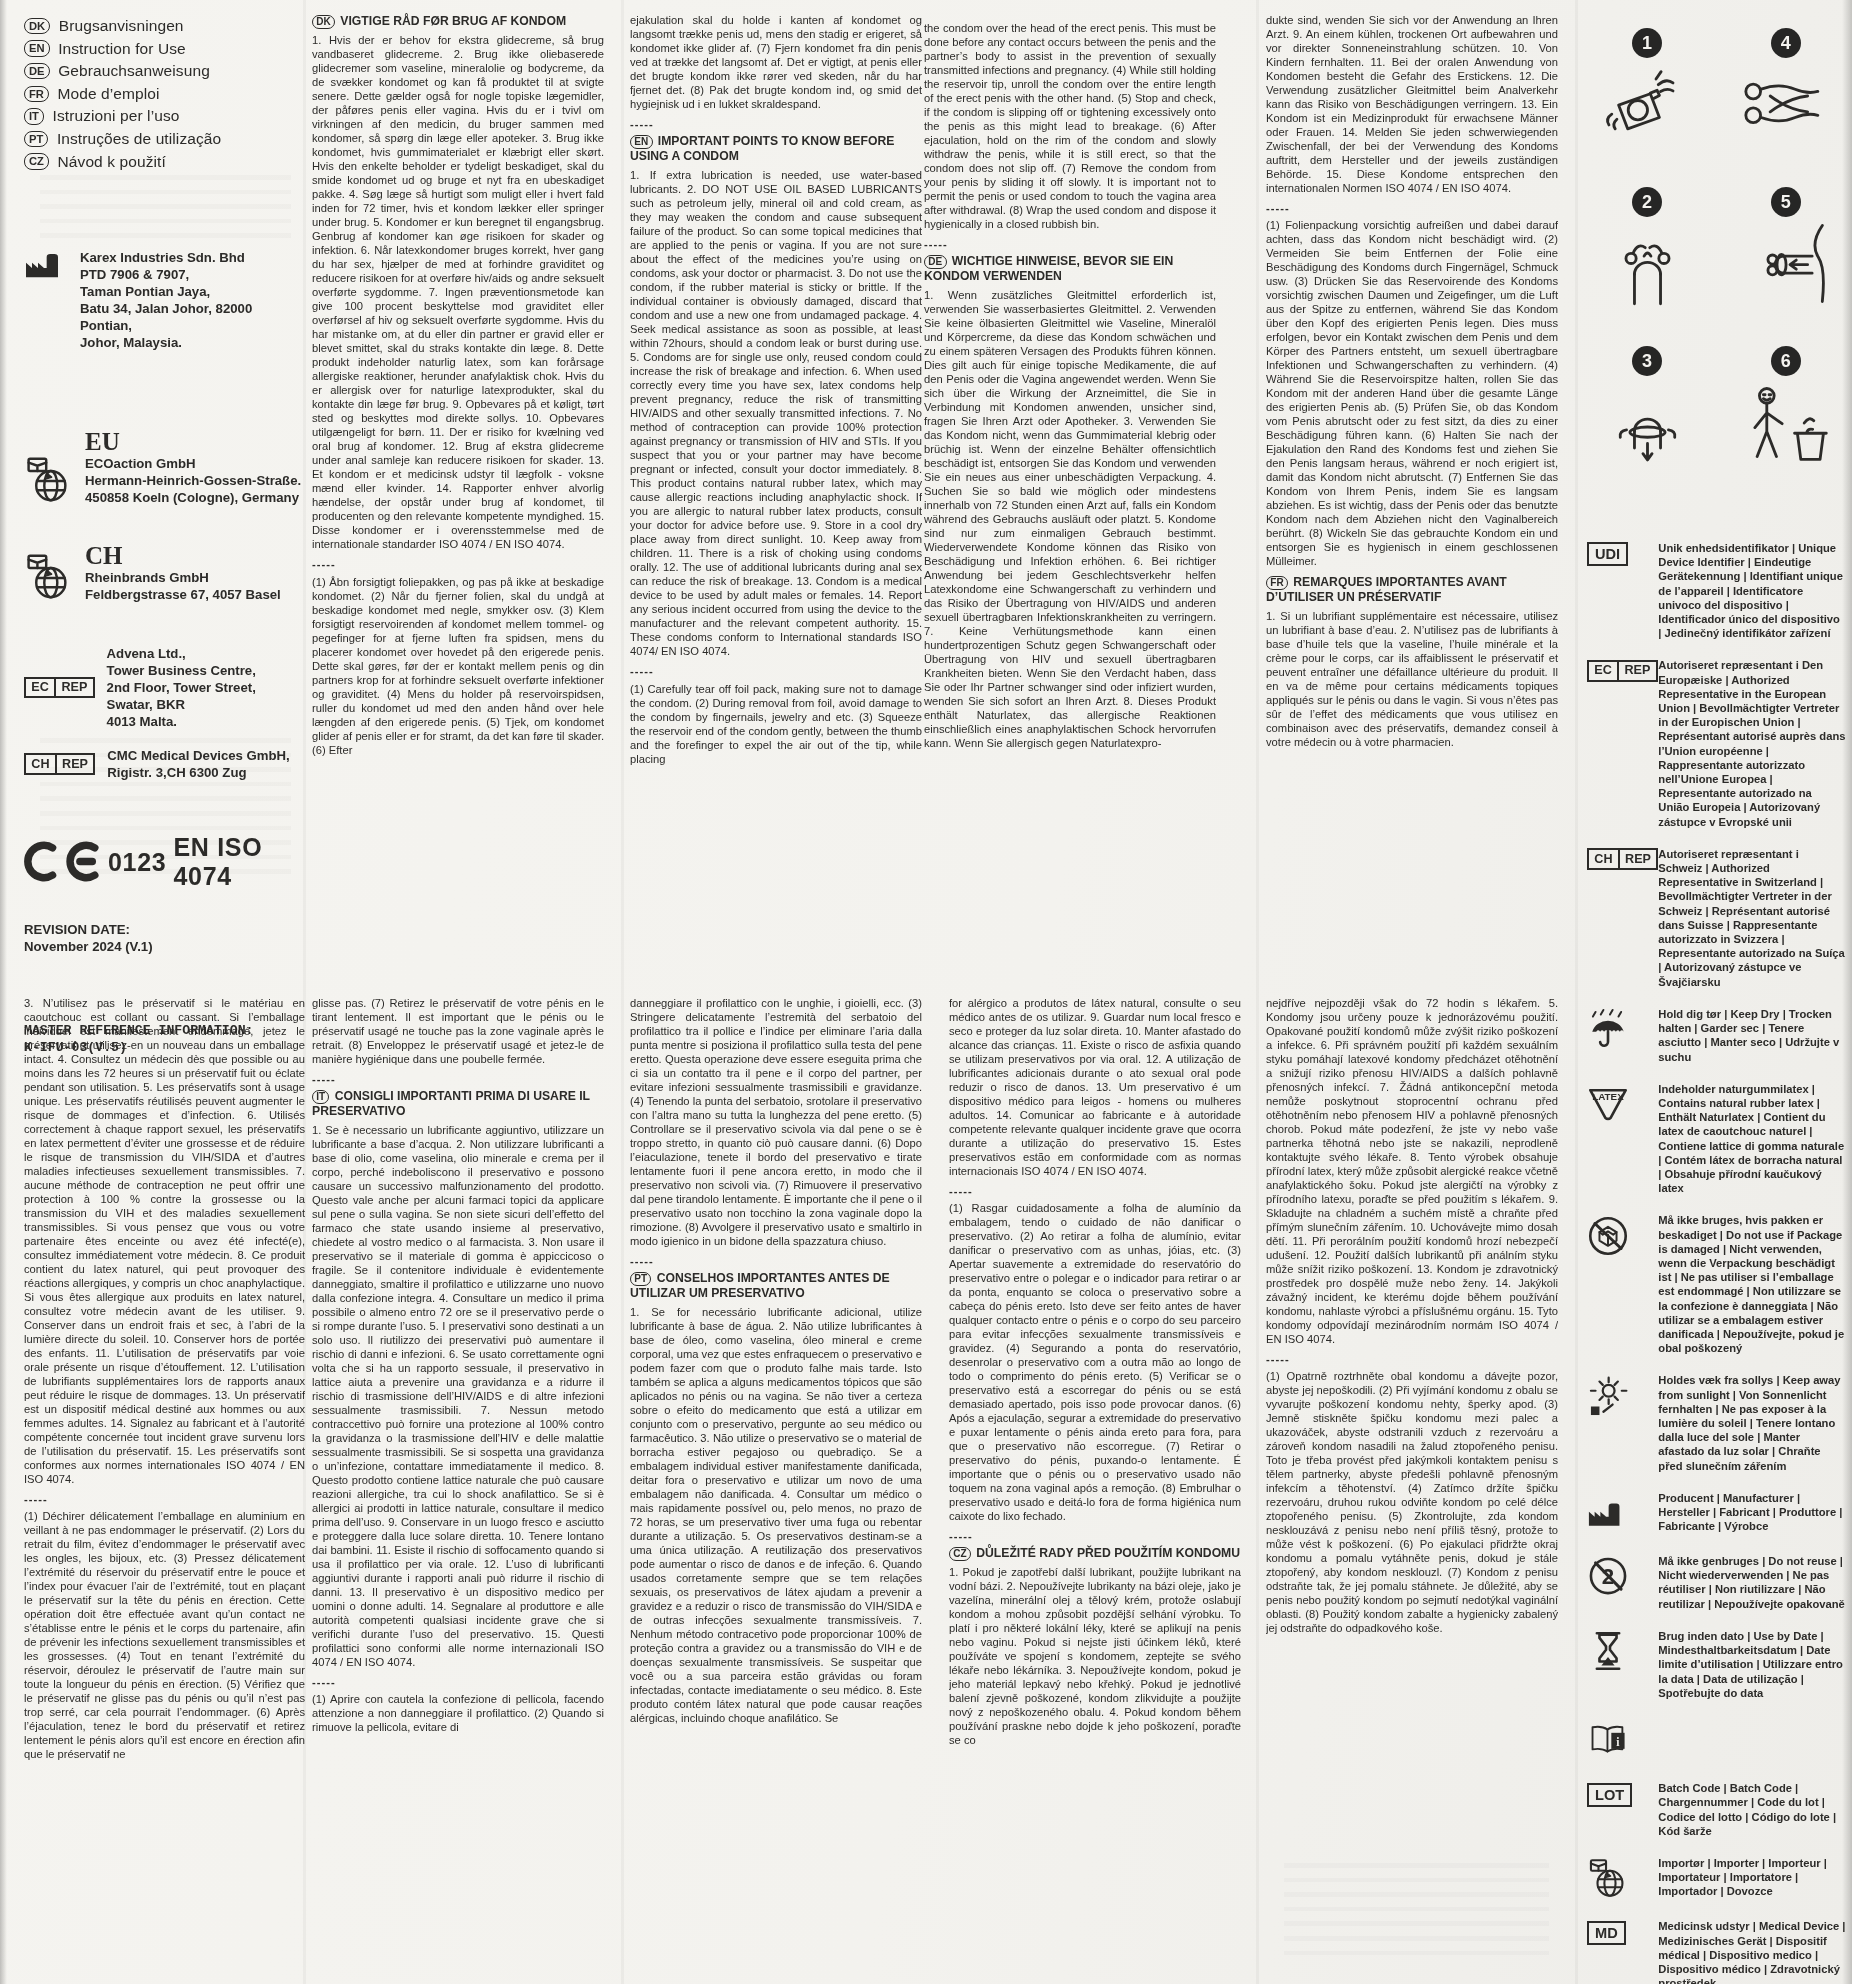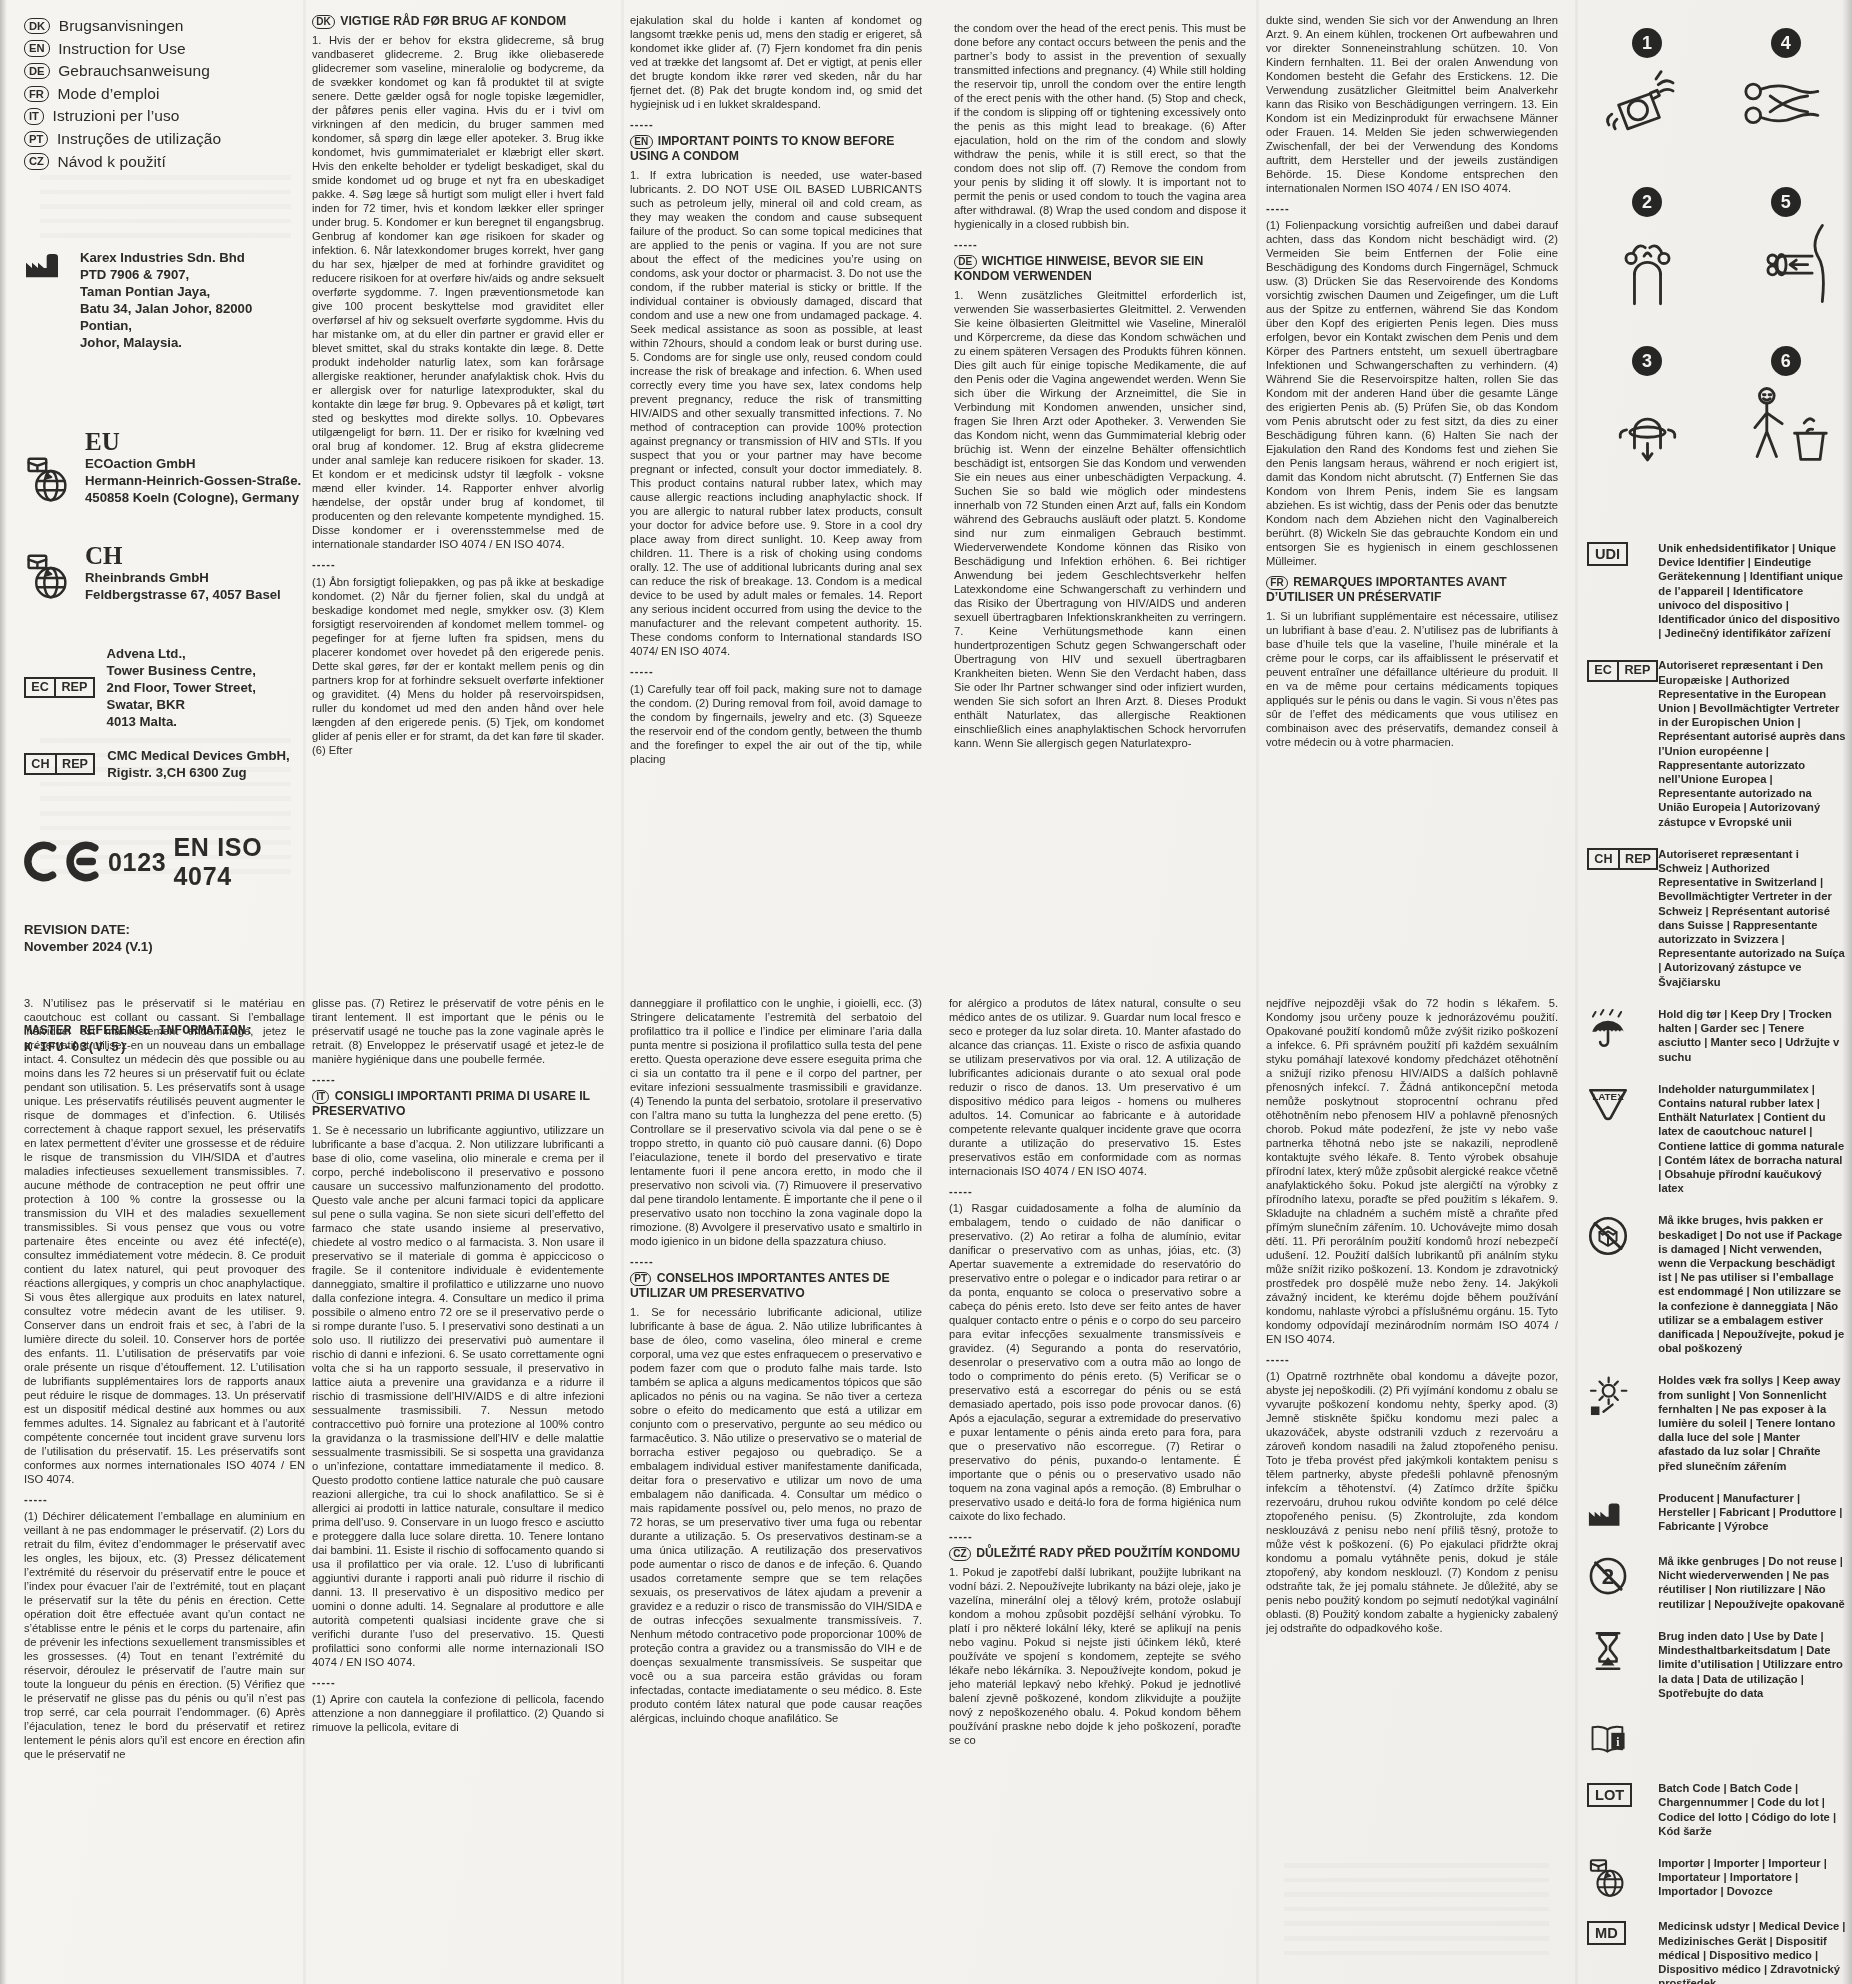--- a/index.html
+++ b/index.html
@@ -211,21 +211,21 @@
       <p class="para">(1) Åbn forsigtigt foliepakken, og pas på ikke at beskadige kondomet. (2) Når du fjerner folien, skal du undgå at beskadige kondomet med negle, smykker osv. (3) Klem forsigtigt reservoirenden af kondomet mellem tommel- og pegefinger for at fjerne luften fra spidsen, mens du placerer kondomet over hovedet på den erigerede penis. Dette skal gøres, før der er kontakt mellem penis og din partners krop for at forhindre seksuelt overførte infektioner og graviditet. (4) Mens du holder på reservoirspidsen, ruller du kondomet ud med den anden hånd over hele længden af den erigerede penis. (5) Tjek, om kondomet glider af penis eller er for stramt, da det kan føre til skader. (6) Efter</p>
     </section>
   <section class="text-col" style="left:630px;top:13.2px;height:978px">
       <p class="para">ejakulation skal du holde i kanten af kondomet og langsomt trække penis ud, mens den stadig er erigeret, så kondomet ikke glider af. (7) Fjern kondomet fra din penis ved at trække det langsomt af. Det er vigtigt, at penis eller det brugte kondom ikke rører ved skeden, når du har fjernet det. (8) Pak det brugte kondom ind, og smid det hygiejnisk ud i en lukket skraldespand.</p>
       <div class="divider">-----</div>
       <div class="sec-heading"><span class="code-badge">EN</span><span class="sec-heading-text">IMPORTANT POINTS TO KNOW BEFORE USING A CONDOM</span></div>
       <p class="para">1. If extra lubrication is needed, use water-based lubricants. 2. DO NOT USE OIL BASED LUBRICANTS such as petroleum jelly, mineral oil and cold cream, as they may weaken the condom and cause subsequent failure of the product. So can some topical medicines that are applied to the penis or vagina. If you are not sure about the effect of the medicines you’re using on condoms, ask your doctor or pharmacist. 3. Do not use the condom, if the rubber material is sticky or brittle. If the individual container is obviously damaged, discard that condom and use a new one from undamaged package. 4. Seek medical assistance as soon as possible, at least within 72hours, should a condom leak or burst during use. 5. Condoms are for single use only, reused condom could increase the risk of breakage and infection. 6. When used correctly every time you have sex, latex condoms help prevent pregnancy, reduce the risk of transmitting HIV/AIDS and other sexually transmitted infections. 7. No method of contraception can provide 100% protection against pregnancy or transmission of HIV and STIs. If you suspect that you or your partner may have become pregnant or infected, consult your doctor immediately. 8. This product contains natural rubber latex, which may cause allergic reactions including anaphylactic shock. If you are allergic to natural rubber latex products, consult your doctor for advice before use. 9. Store in a cool dry place away from direct sunlight. 10. Keep away from children. 11. There is a risk of choking using condoms orally. 12. The use of additional lubricants during anal sex can reduce the risk of breakage. 13. Condom is a medical device to be used by adult males or females. 14. Report any serious incident occurred from using the device to the manufacturer and the relevant competent authority. 15. These condoms conform to International standards ISO 4074/ EN ISO 4074.</p>
       <div class="divider">-----</div>
       <p class="para">(1) Carefully tear off foil pack, making sure not to damage the condom. (2) During removal from foil, avoid damage to the condom by fingernails, jewelry and etc. (3) Squeeze the reservoir end of the condom gently, between the thumb and the forefinger to expel the air out of the tip, while placing</p>
     </section>
-  <section class="text-col" style="left:954px;top:21px;height:970px">
+  <section class="text-col" style="left:924px;top:21px;height:970px">
       <p class="para">the condom over the head of the erect penis. This must be done before any contact occurs between the penis and the partner’s body to assist in the prevention of sexually transmitted infections and pregnancy. (4) While still holding the reservoir tip, unroll the condom over the entire length of the erect penis with the other hand. (5) Stop and check, if the condom is slipping off or tightening excessively onto the penis as this might lead to breakage. (6) After ejaculation, hold on the rim of the condom and slowly withdraw the penis, while it is still erect, so that the condom does not slip off. (7) Remove the condom from your penis by sliding it off slowly. It is important not to permit the penis or used condom to touch the vagina area after withdrawal. (8) Wrap the used condom and dispose it hygienically in a closed rubbish bin.</p>
       <div class="divider">-----</div>
       <div class="sec-heading"><span class="code-badge">DE</span><span class="sec-heading-text">WICHTIGE HINWEISE, BEVOR SIE EIN KONDOM VERWENDEN</span></div>
       <p class="para">1. Wenn zusätzliches Gleitmittel erforderlich ist, verwenden Sie wasserbasiertes Gleitmittel. 2. Verwenden Sie keine ölbasierten Gleitmittel wie Vaseline, Mineralöl und Körpercreme, da diese das Kondom schwächen und zu einem späteren Versagen des Produkts führen können. Dies gilt auch für einige topische Medikamente, die auf den Penis oder die Vagina angewendet werden. Wenn Sie sich über die Wirkung der Arzneimittel, die Sie in Verbindung mit Kondomen anwenden, unsicher sind, fragen Sie Ihren Arzt oder Apotheker. 3. Verwenden Sie das Kondom nicht, wenn das Gummimaterial klebrig oder brüchig ist. Wenn der einzelne Behälter offensichtlich beschädigt ist, entsorgen Sie das Kondom und verwenden Sie ein neues aus einer unbeschädigten Verpackung. 4. Suchen Sie so bald wie möglich oder mindestens innerhalb von 72 Stunden einen Arzt auf, falls ein Kondom während des Gebrauchs ausläuft oder platzt. 5. Kondome sind nur zum einmaligen Gebrauch bestimmt. Wiederverwendete Kondome können das Risiko von Beschädigung und Infektion erhöhen. 6. Bei richtiger Anwendung bei jedem Geschlechtsverkehr helfen Latexkondome eine Schwangerschaft zu verhindern und das Risiko der Übertragung von HIV/AIDS und anderen sexuell übertragbaren Infektionskrankheiten zu verringern. 7. Keine Verhütungsmethode kann einen hundertprozentigen Schutz gegen Schwangerschaft oder Übertragung von HIV und sexuell übertragbaren Krankheiten bieten. Wenn Sie den Verdacht haben, dass Sie oder Ihr Partner schwanger sind oder infiziert wurden, wenden Sie sich sofort an Ihren Arzt. 8. Dieses Produkt enthält Naturlatex, das allergische Reaktionen einschließlich eines anaphylaktischen Schock hervorrufen kann. Wenn Sie allergisch gegen Naturlatexpro-</p>
     </section>
   <section class="text-col" style="left:1266px;top:13.2px;height:978px">
       <p class="para">dukte sind, wenden Sie sich vor der Anwendung an Ihren Arzt. 9. An einem kühlen, trockenen Ort aufbewahren und vor direkter Sonneneinstrahlung schützen. 10. Von Kindern fernhalten. 11. Bei der oralen Anwendung von Kondomen besteht die Gefahr des Erstickens. 12. Die Verwendung zusätzlicher Gleitmittel beim Analverkehr kann das Risiko von Beschädigungen verringern. 13. Ein Kondom ist ein Medizinprodukt für erwachsene Männer oder Frauen. 14. Melden Sie jeden schwerwiegenden Zwischenfall, der bei der Verwendung des Kondoms auftritt, dem Hersteller und der jeweils zuständigen Behörde. 15. Diese Kondome entsprechen den internationalen Normen ISO 4074 / EN ISO 4074.</p>
       <div class="divider">-----</div>
       <p class="para">(1) Folienpackung vorsichtig aufreißen und dabei darauf achten, dass das Kondom nicht beschädigt wird. (2) Vermeiden Sie beim Entfernen der Folie eine Beschädigung des Kondoms durch Fingernägel, Schmuck usw. (3) Drücken Sie das Reservoirende des Kondoms vorsichtig zwischen Daumen und Zeigefinger, um die Luft aus der Spitze zu entfernen, während Sie das Kondom über den Kopf des erigierten Penis legen. Dies muss erfolgen, bevor ein Kontakt zwischen dem Penis und dem Körper des Partners entsteht, um sexuell übertragbare Infektionen und Schwangerschaften zu verhindern. (4) Während Sie die Reservoirspitze halten, rollen Sie das Kondom mit der anderen Hand über die gesamte Länge des erigierten Penis ab. (5) Prüfen Sie, ob das Kondom vom Penis abrutscht oder zu fest sitzt, da dies zu einer Beschädigung führen kann. (6) Halten Sie nach der Ejakulation den Rand des Kondoms fest und ziehen Sie den Penis langsam heraus, während er noch erigiert ist, damit das Kondom nicht abrutscht. (7) Entfernen Sie das Kondom von Ihrem Penis, indem Sie es langsam abziehen. Es ist wichtig, dass der Penis oder das benutzte Kondom nach dem Abziehen nicht den Vaginalbereich berührt. (8) Wickeln Sie das gebrauchte Kondom ein und entsorgen Sie es hygienisch in einem geschlossenen Mülleimer.</p>
       <div class="sec-heading"><span class="code-badge">FR</span><span class="sec-heading-text">REMARQUES IMPORTANTES AVANT D’UTILISER UN PRÉSERVATIF</span></div>

